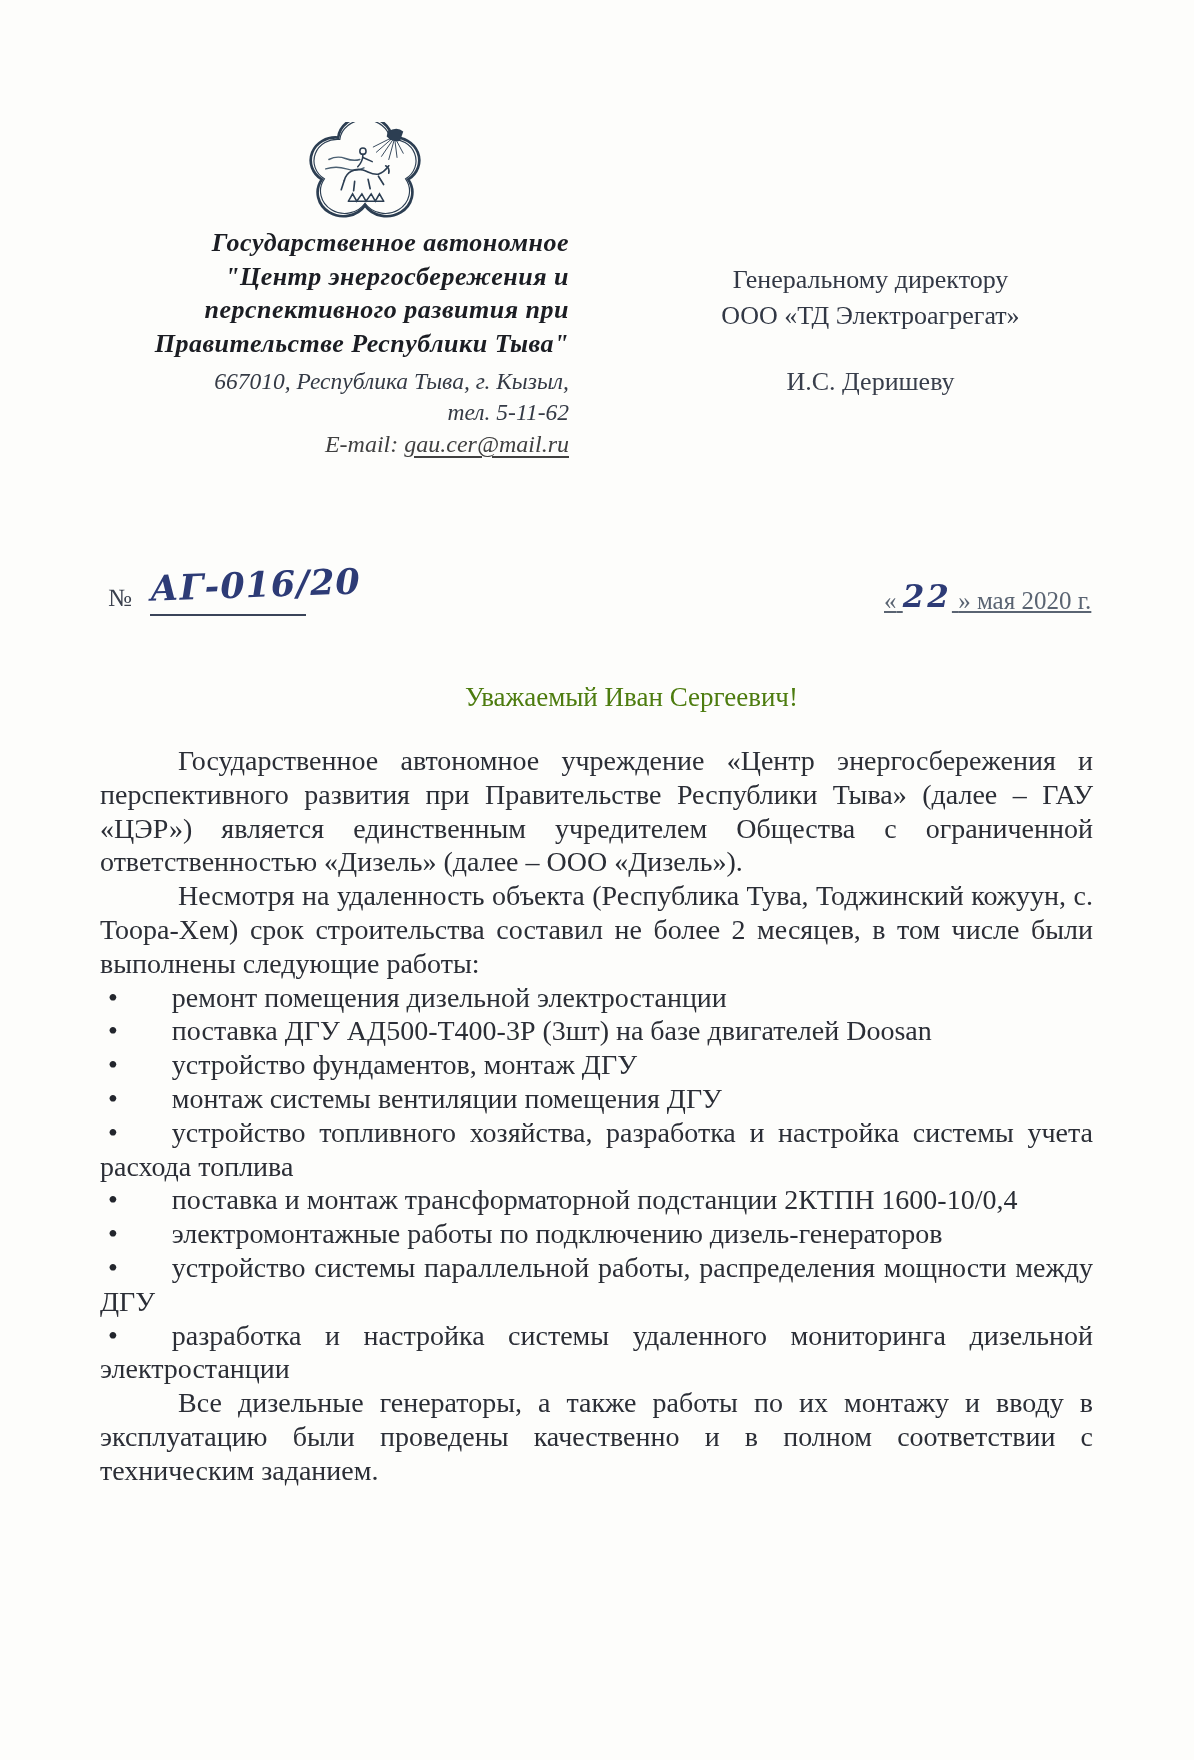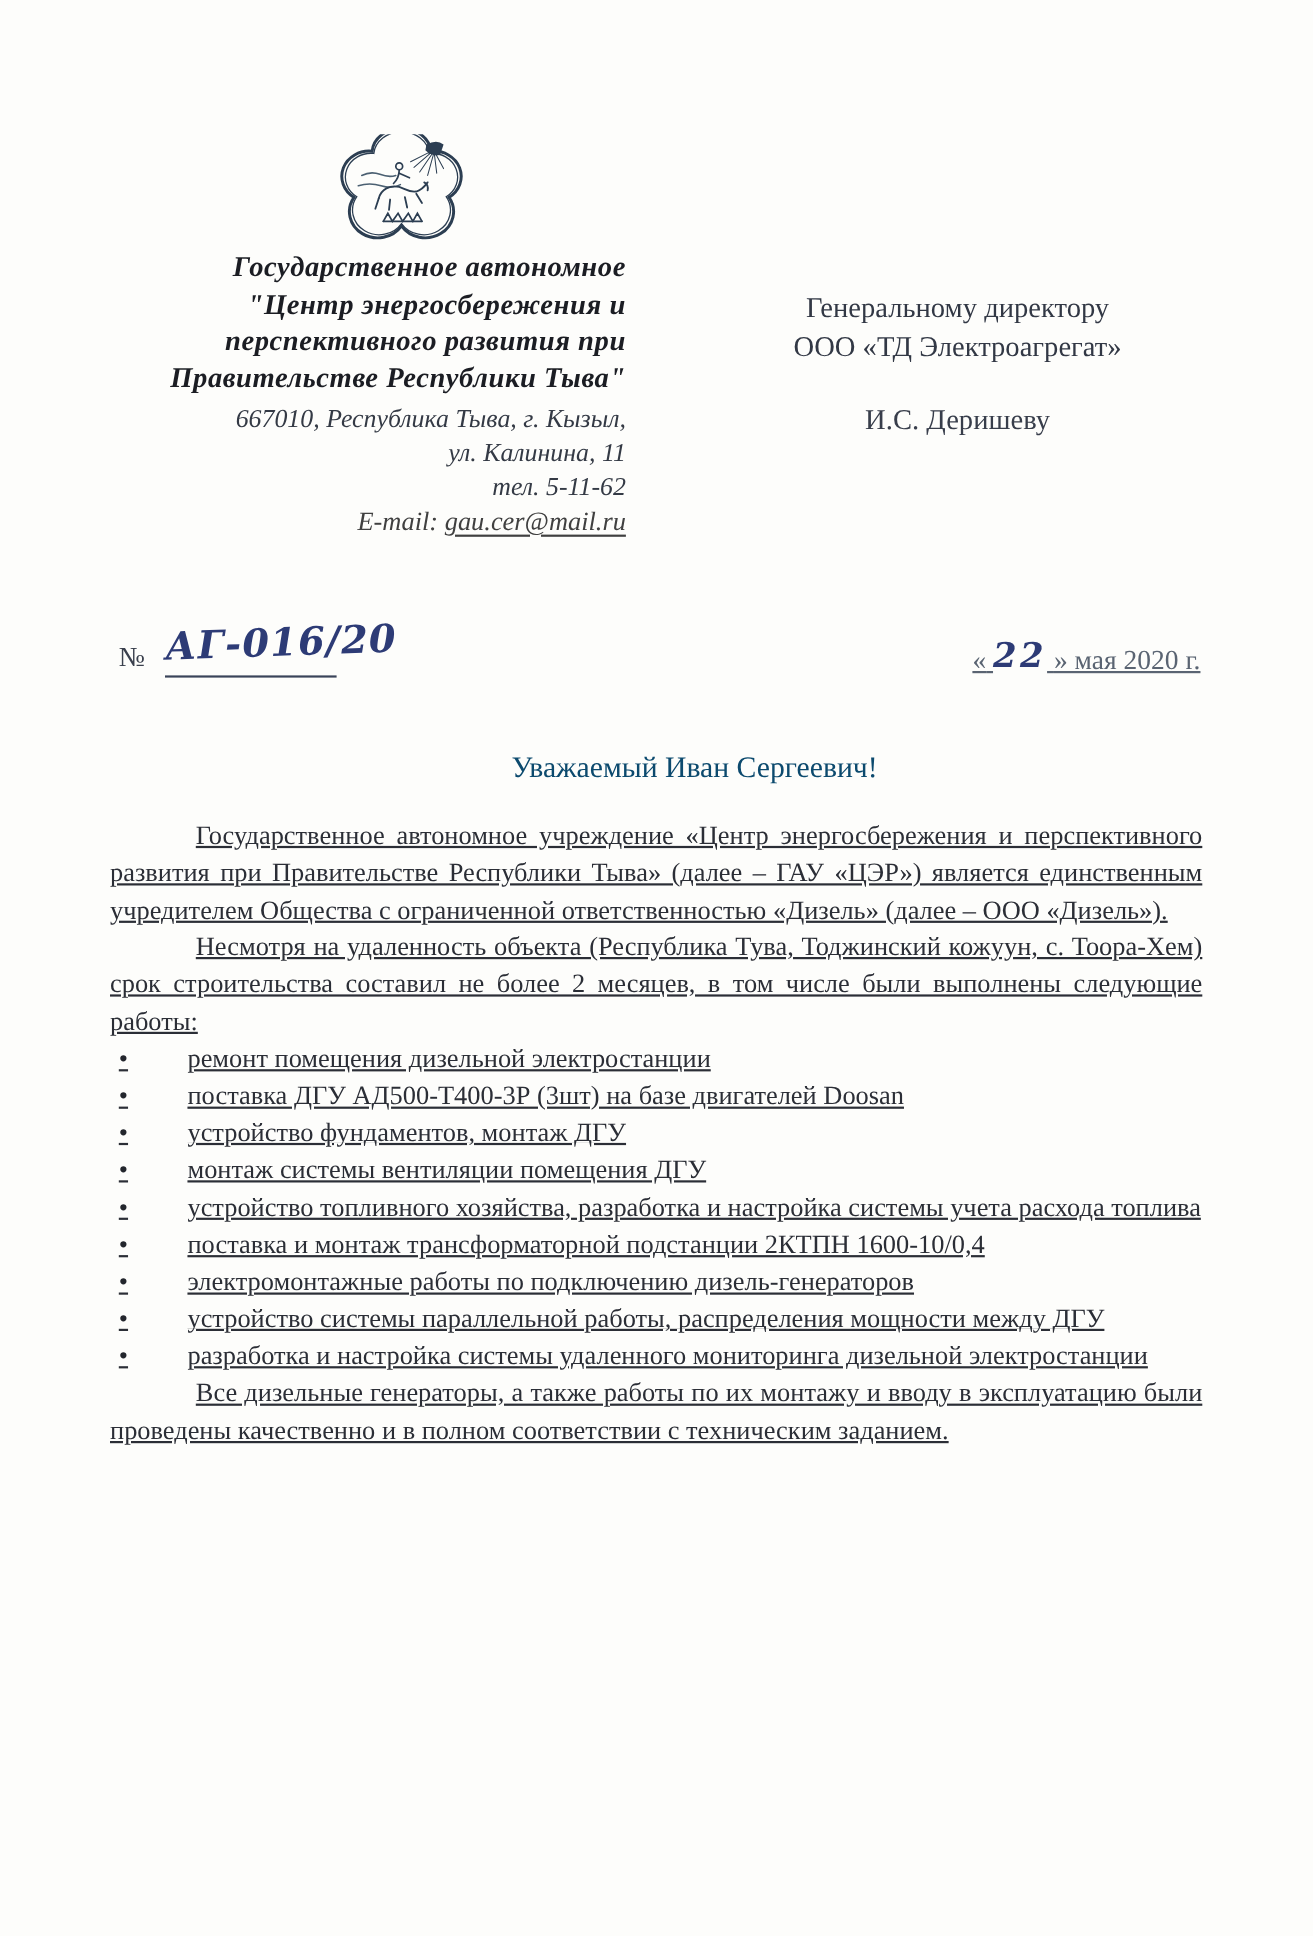--- a/index.html
+++ b/index.html
@@ -57,27 +57,26 @@
     font-size:25px;color:#5a6472;text-decoration:underline;
   }
   .date-block .handwriting{
     font-size:31px;letter-spacing:3px;display:inline-block;
     transform:translateY(-2px);
   }
   
   .salutation{
     position:absolute;left:100px;top:682px;width:993px;
     padding-left:70px;box-sizing:border-box;
-    text-align:center;font-size:27px;color:#0c4a6e;
+    text-align:center;font-size:27px;color:#4d7c0f;
   }
   .letter-body{
     position:absolute;left:100px;top:744px;width:993px;
-    font-size:24px;line-height:33.8px;text-align:justify;
+    font-size:28px;line-height:33.8px;text-align:justify;
     color:#2b2e36;
-    text-decoration:underline;
   }
   .letter-body p{margin:0;}
   .para{text-indent:78px;}
   .bullet{text-indent:8px;}
   .bullet .dot{color:#23262d;}
   .bullet .tab{display:inline-block;width:54px;}
   .closing{text-indent:78px;}
   
   .lg-stroke{fill:none;stroke:#2c3e52;stroke-linecap:round;}
   .lg-light{fill:none;stroke:#4b6072;stroke-linecap:round;}
@@ -123,21 +122,20 @@
     </g>
   </svg>
 
   <div class="header-left">
     <div class="org-line">Государственное автономное</div>
     <div class="org-line">"Центр энергосбережения и</div>
     <div class="org-line">перспективного развития при</div>
     <div class="org-line">Правительстве Республики Тыва"</div>
     <div class="addr-block">
       <div class="addr-line">667010, Республика Тыва, г. Кызыл,</div>
-      <div class="addr-line">ул. Калинина, 11</div>
       <div class="addr-line">тел. 5-11-62</div>
       <div class="email-line"><span>E-mail: </span><span class="email">gau.cer@mail.ru</span></div>
     </div>
   </div>
 
   <div class="recipient">
     <div>Генеральному директору</div>
     <div>ООО «ТД Электроагрегат»</div>
     <div class="addressee">И.С. Деришеву</div>
   </div>

